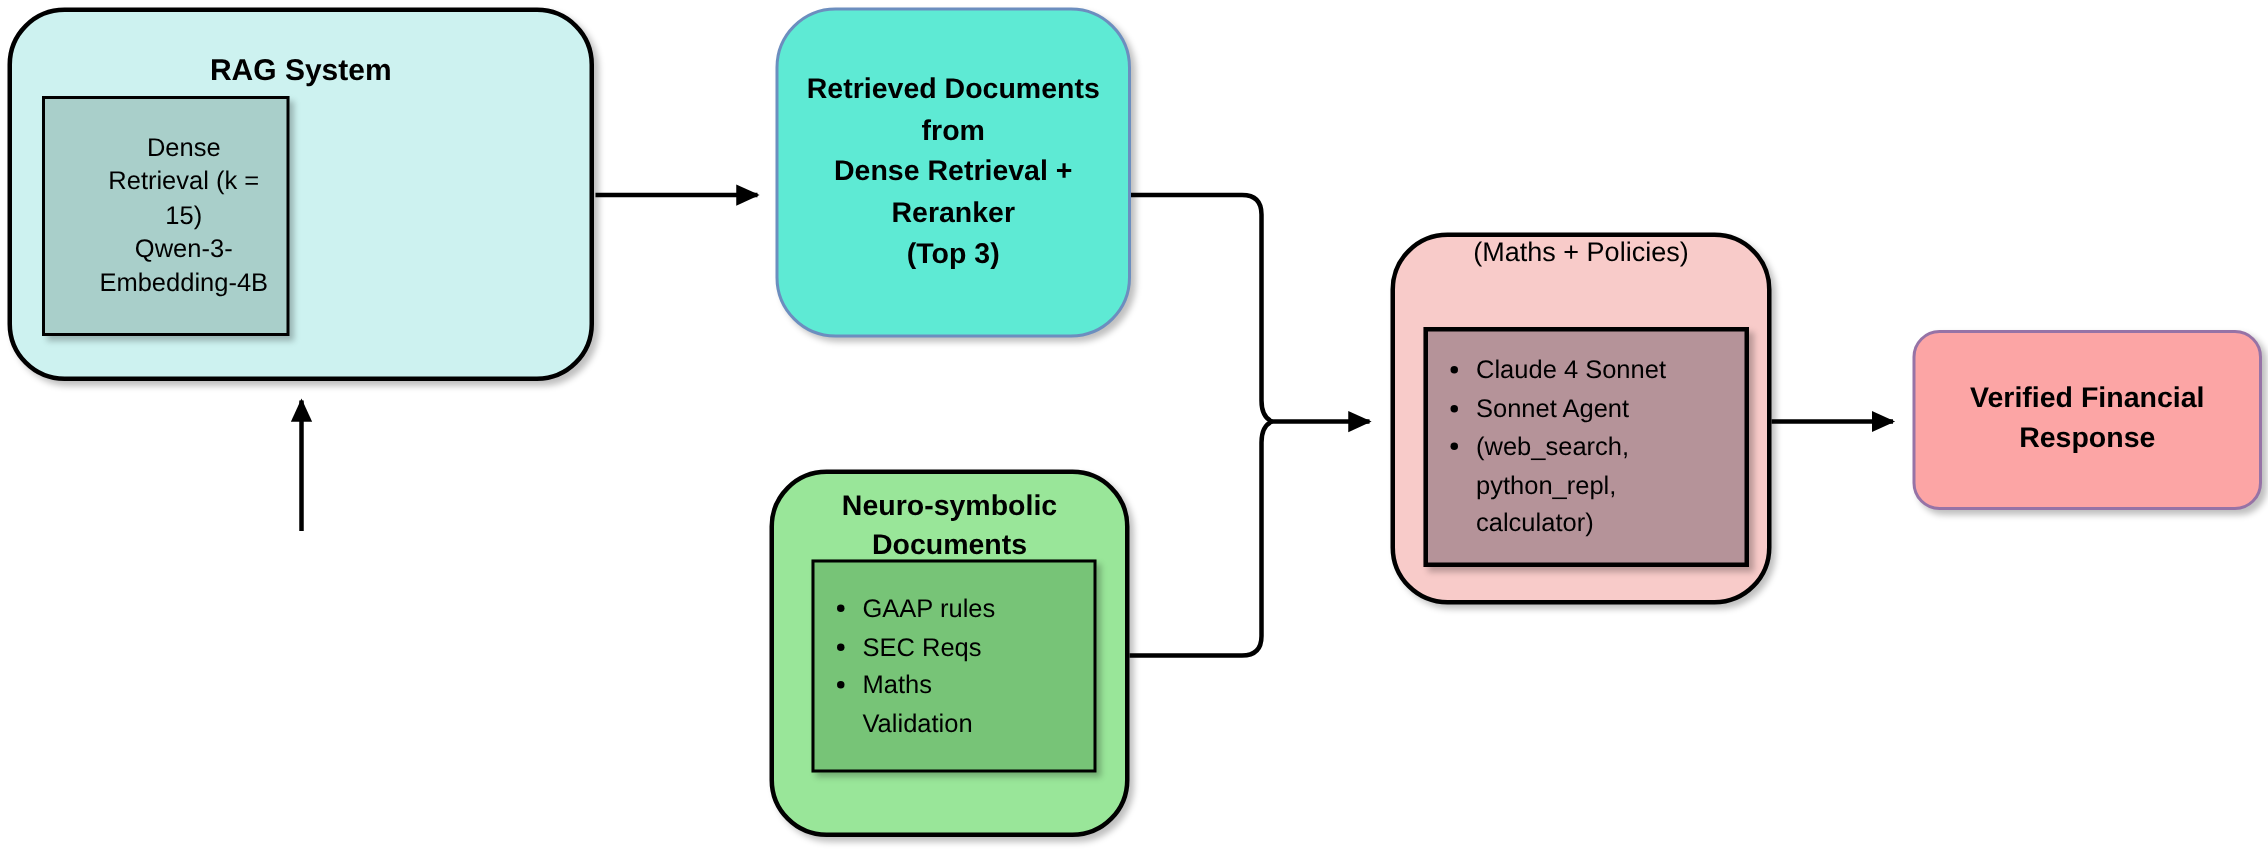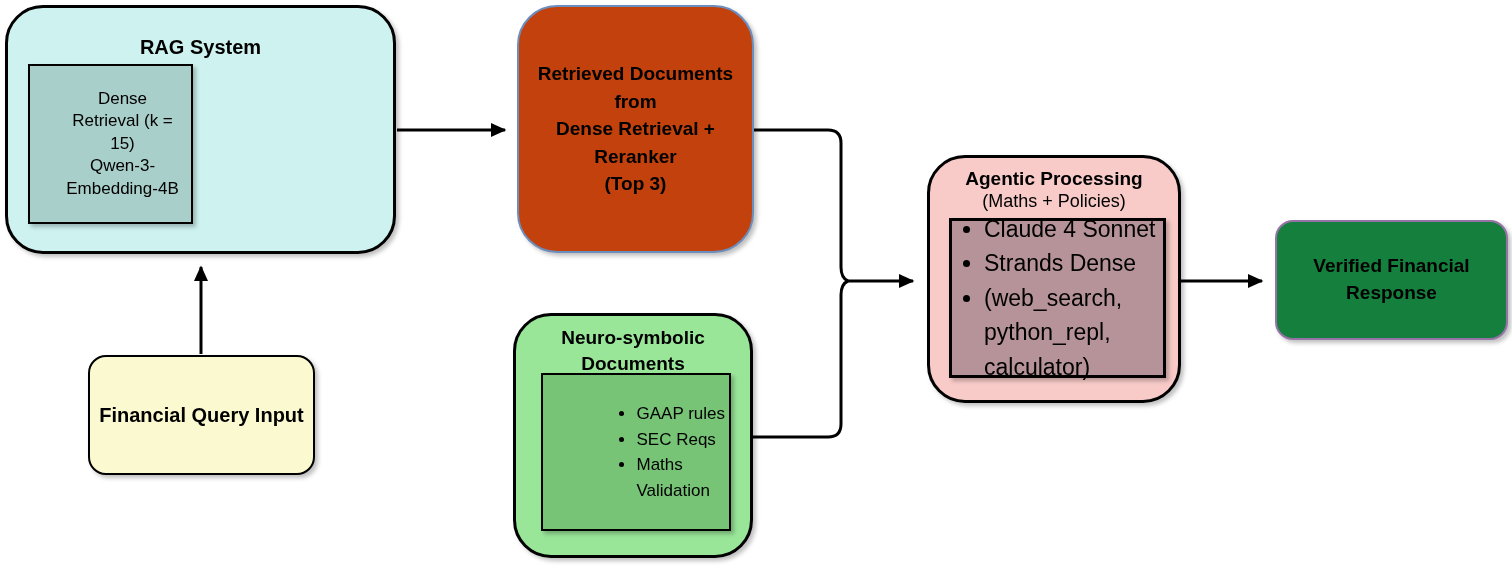--- a/index.html
+++ b/index.html
@@ -35,61 +35,60 @@
   
   .fqi{
     left:88px;top:355px;width:227px;height:120px;
     background:#fbf9cf;border:2.5px solid #000;border-radius:18px;
     display:flex;align-items:center;justify-content:center;
     font-weight:bold;font-size:20px;text-align:center;
   }
 
   
   .retrieved{
-    left:517px;top:5px;width:237px;height:248px;
-    background:#c2410c;border:2px solid #6c8ebf;border-radius:40px;
+    left:517px;top:5px;width:237px;height:220px;
+    background:#5eead4;border:2px solid #6c8ebf;border-radius:40px;
     display:flex;align-items:center;justify-content:center;
     font-weight:bold;font-size:19px;text-align:center;line-height:1.45;
   }
 
   
   .neuro{
     left:513px;top:313px;width:240px;height:245px;
     background:#99e699;border:3px solid #000;border-radius:38px;
   }
   .neuro-title{font-weight:bold;font-size:19px;text-align:center;padding-top:9px;line-height:1.35;}
   .neuro-inner{
     position:absolute;box-sizing:border-box;
-    left:25px;top:57px;width:190px;height:158px;
+    left:25px;top:57px;width:190px;height:142px;
     background:#77c477;border:2.5px solid #000;
     display:flex;align-items:center;
     font-size:17px;
-    justify-content:flex-end;
   }
   
   .agentic{
     left:927px;top:155px;width:254px;height:248px;
     background:#f8cbc9;border:3px solid #000;border-radius:38px;
   }
   .agentic-title{font-weight:bold;font-size:19px;text-align:center;padding-top:10px;line-height:1.2;}
   .agentic-sub{font-weight:normal;font-size:18px;text-align:center;line-height:1.2;}
   .agentic-inner{
     position:absolute;box-sizing:border-box;
     left:19px;top:60px;width:217px;height:160px;
     background:#b59399;border:3px solid #000;
     display:flex;align-items:center;
-    font-size:23px;
+    font-size:17px;
   }
   ul.bullets{margin:0;padding:0 4px 0 32px;list-style:disc;}
   ul.bullets li{text-align:left;line-height:1.5;}
 
   
   .verified{
     left:1275px;top:220px;width:233px;height:120px;
-    background:#15803d;border:2px solid #9673a6;border-radius:18px;
+    background:#fca5a5;border:2px solid #9673a6;border-radius:18px;
     display:flex;align-items:center;justify-content:center;
     font-weight:bold;font-size:19px;text-align:center;line-height:1.4;
   }
 </style>
 </head>
 <body>
 
 <div id="canvas">
 
   <svg id="wires" xmlns="http://www.w3.org/2000/svg">
@@ -116,23 +115,20 @@
     <div class="rag-title">RAG System</div>
     <div class="rag-inner left shadow">
       <span class="preline">Dense
 Retrieval (k =
 15)
 Qwen-3-
 Embedding-4B</span>
     </div>
   </div>
 
-  <div class="node fqi shadow">
-    <span>Financial Query Input</span>
-  </div>
 
   <div class="node retrieved shadow">
     <span class="preline">Retrieved Documents
 from
 Dense Retrieval +
 Reranker
 (Top 3)</span>
   </div>
 
   <div class="node neuro shadow">
@@ -142,26 +138,25 @@
       <ul class="bullets">
         <li class="preline">GAAP rules</li>
         <li class="preline">SEC Reqs</li>
         <li class="preline">Maths
 Validation</li>
       </ul>
     </div>
   </div>
 
   <div class="node agentic shadow">
-    <div class="agentic-title">Agentic Processing</div>
     <div class="agentic-sub">(Maths + Policies)</div>
     <div class="agentic-inner shadow">
       <ul class="bullets">
         <li class="preline">Claude 4 Sonnet</li>
-        <li class="preline">Strands Dense</li>
+        <li class="preline">Sonnet Agent</li>
         <li class="preline">(web_search,
 python_repl,
 calculator)</li>
       </ul>
     </div>
   </div>
 
   <div class="node verified shadow">
     <span class="preline">Verified Financial
 Response</span>

